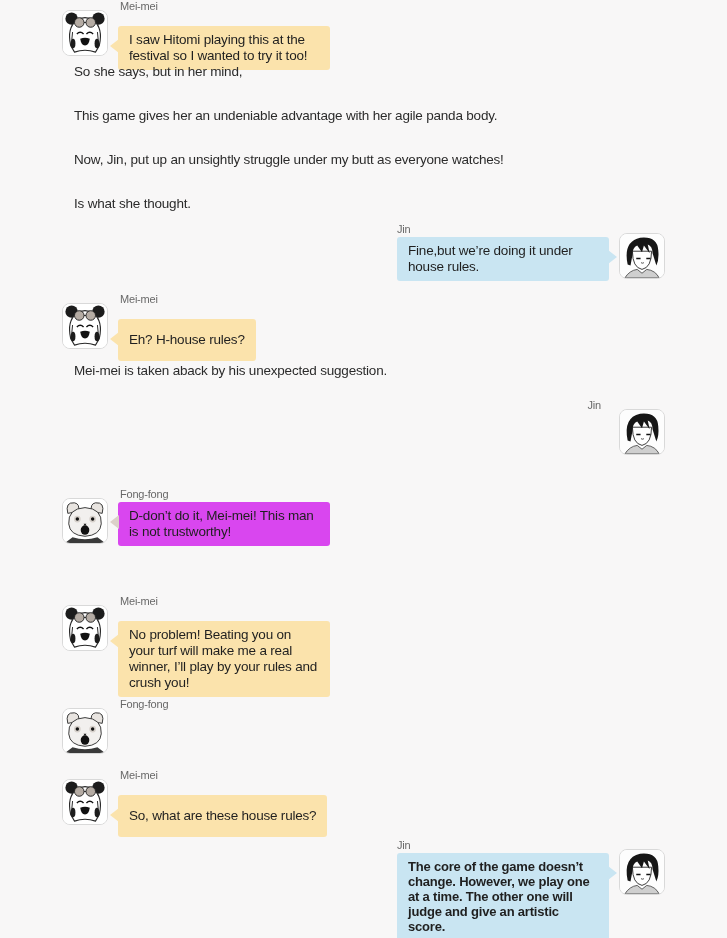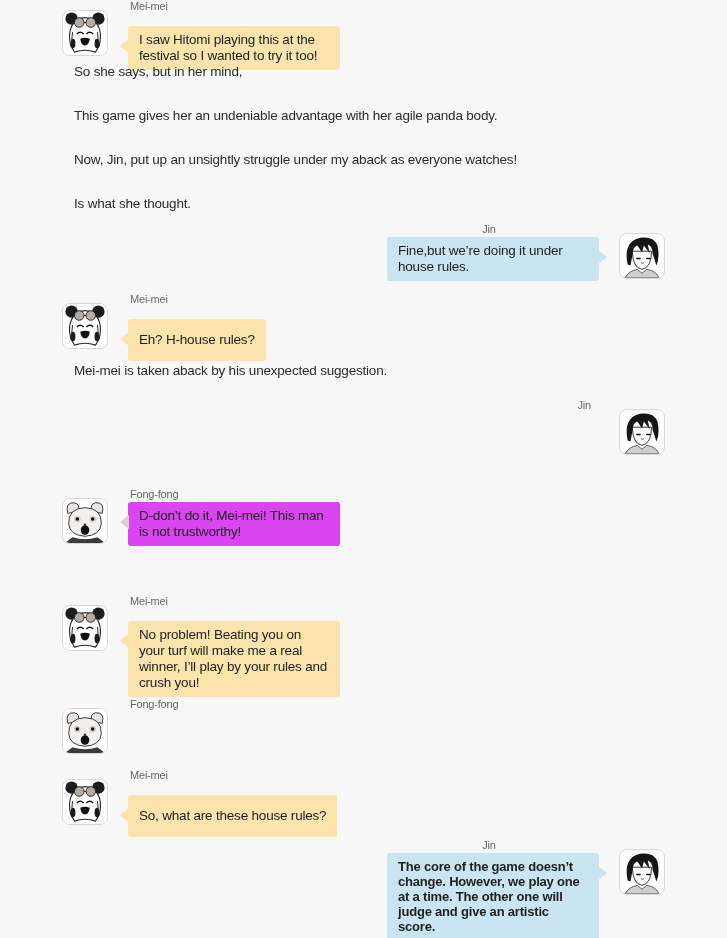--- a/index.html
+++ b/index.html
@@ -4,39 +4,39 @@
 <style>
   html,body{margin:0;padding:0;background:#f8f7f7;}
   .page{
     position:relative;
     width:727px;height:938px;
     background:#f8f7f7;
     overflow:hidden;
     font-family:"Liberation Sans",sans-serif;
     letter-spacing:-0.2px;
   }
-  .msg{position:absolute;display:flex;gap:20px;align-items:flex-start;}
+  .msg{position:absolute;display:flex;gap:10px;align-items:flex-start;}
   .msg.left{left:62px;}
   .msg.right{right:62px;flex-direction:row-reverse;}
   .avatar{
     width:46px;height:46px;flex:0 0 46px;
     margin-top:10px;
     background:#fff;
     border:1px solid #d9d9d9;
     border-radius:8px;
     overflow:hidden;
     box-sizing:border-box;
   }
   .avatar svg{display:block;width:100%;height:100%;}
   .content{display:flex;flex-direction:column;}
   .name{
     font-size:11px;line-height:12px;margin-bottom:2px;
     color:#686868;padding-left:2px;
   }
-  .msg.right .name{text-align:center;padding-right:8px;padding-left:0;}
+  .msg.right .name{text-align:left;padding-right:8px;padding-left:0;}
   .bubble{
     position:relative;
     box-sizing:border-box;
     max-width:212px;
     min-height:42px;
     padding:6px 11px;
     border-radius:3px;
     font-size:13.5px;line-height:16px;color:#1f1f1f;
     display:flex;align-items:center;
   }
@@ -88,21 +88,21 @@
     <div class="content">
       <div class="name">Mei-mei</div>
       <div class="bubble meimei">
         <span>I saw Hitomi playing this at the festival so I wanted to try it too!</span>
       </div>
     </div>
   </div>
 
   <div class="narration" style="top:63px">So she says, but in her mind,</div>
   <div class="narration" style="top:107px">This game gives her an undeniable advantage with her agile panda body.</div>
-  <div class="narration" style="top:151px">Now, Jin, put up an unsightly struggle under my aback as everyone watches!</div>
+  <div class="narration" style="top:151px">Now, Jin, put up an unsightly struggle under my butt as everyone watches!</div>
   <div class="narration" style="top:195px">Is what she thought.</div>
 
   <div class="msg right" style="top:223px">
     <div class="avatar">
       <svg viewBox="0 0 46 46">
         <rect width="46" height="46" fill="#fdfdfd"></rect>
         <path d="M13 18 q0 17 10 19 q10 -2 10 -19 z" fill="#fff" stroke="#333" stroke-width="1"></path>
         <path d="M8 32 Q3 8 21 4 Q39 2 40 17 Q41 27 38 33 L34 20 Q34 13 29 11 L31 20 L25 12 L23 19 L18 12 Q13 14 13 22 L11 33 Z" fill="#161616"></path>
         <path d="M17 25.5 h4.5" stroke="#111" stroke-width="1.6"></path>
         <path d="M27.5 25.5 h4.5" stroke="#111" stroke-width="1.6"></path>

